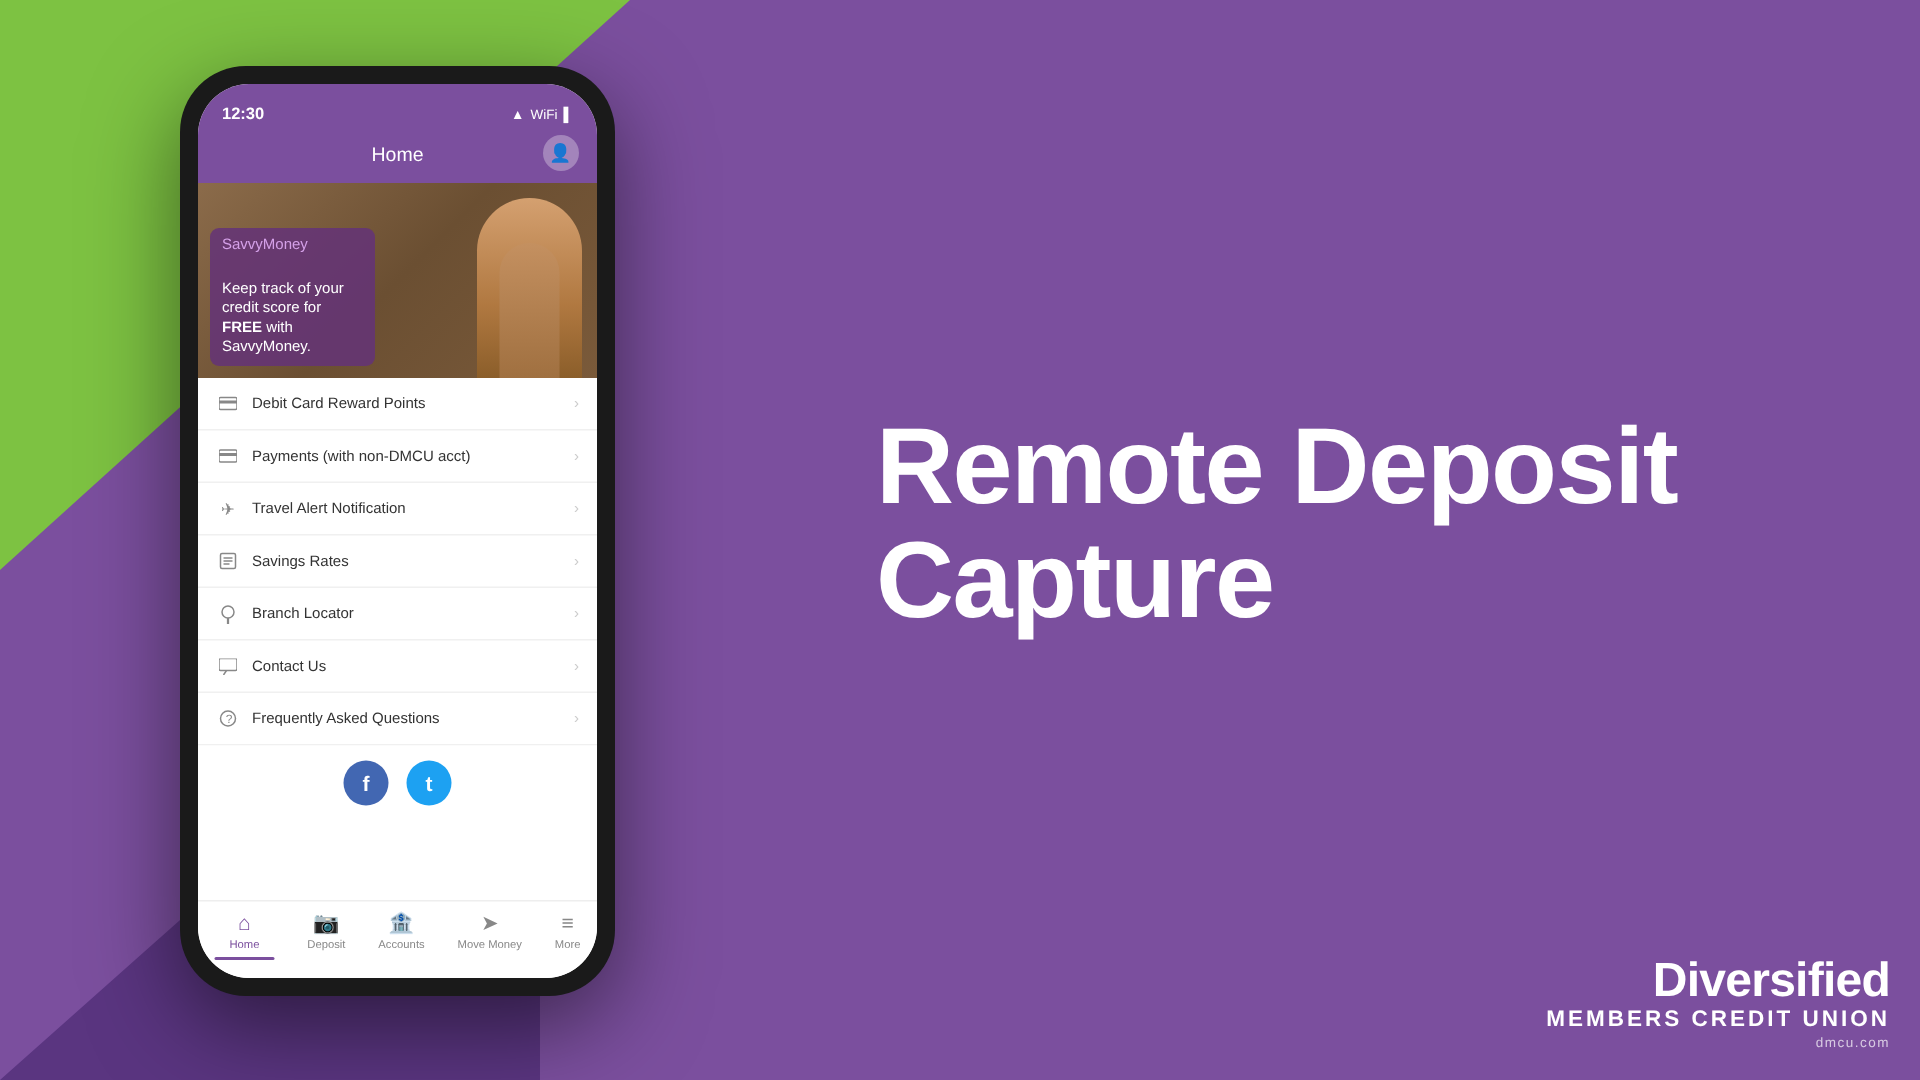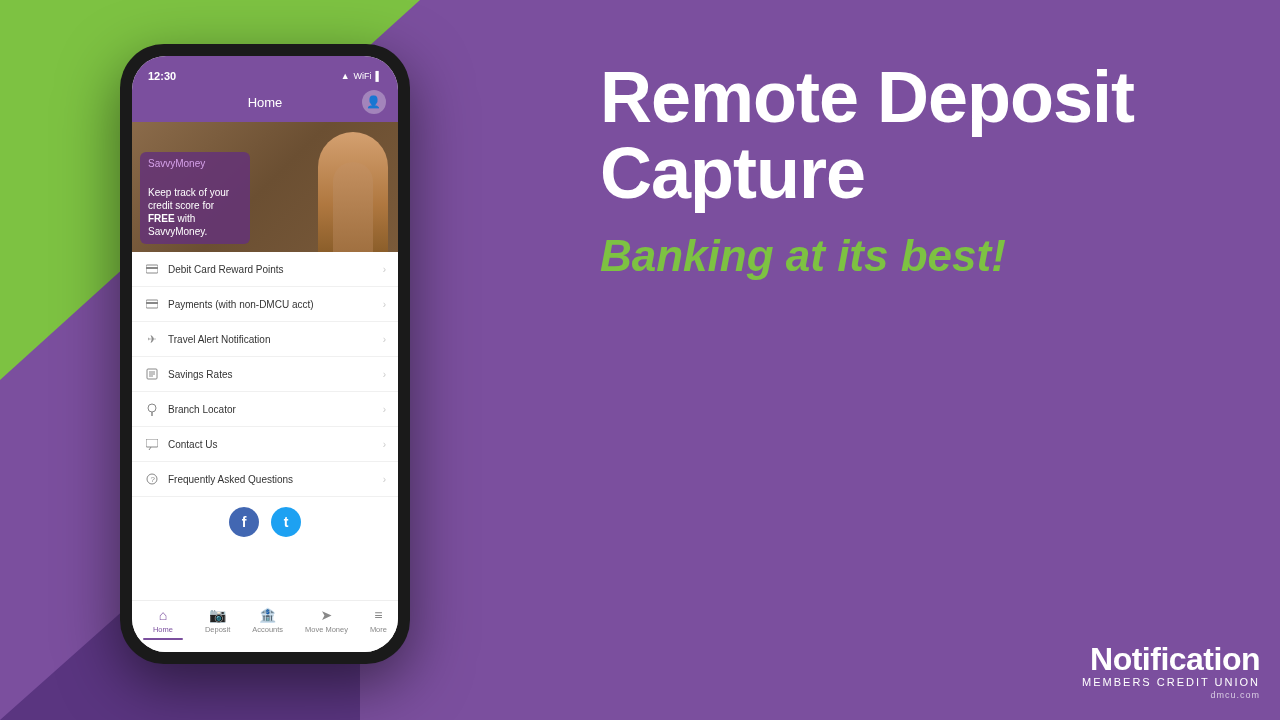--- a/index.html
+++ b/index.html
@@ -273,26 +273,27 @@
       width: 40px;
       height: 2px;
       background: #7b4f9e;
       border-radius: 1px;
       margin: 2px auto 0;
     }
 
     
     .right-content {
       position: absolute;
-      right: 0;
+      right: 16px;
       top: 0;
       width: 760px;
       height: 720px;
       display: flex;
       flex-direction: column;
+      justify-content: center;
       padding: 60px 80px;
     }
 
     .main-headline {
       color: white;
       font-size: 72px;
       font-weight: 900;
       line-height: 1.05;
       letter-spacing: -1px;
       margin-bottom: 20px;
@@ -315,22 +316,22 @@
     }
 
     .logo-diversified {
       font-size: 32px;
       font-weight: 900;
       letter-spacing: -0.5px;
       line-height: 1;
     }
 
     .logo-members {
-      font-size: 11px;
-      font-weight: normal;
+      font-size: 15px;
+      font-weight: bold;
       letter-spacing: 2px;
       line-height: 1.4;
     }
 
     .logo-dmcu {
       font-size: 9px;
       letter-spacing: 1px;
       color: rgba(255,255,255,0.7);
     }
   </style>
@@ -477,20 +478,19 @@
 
     </div>
   </div>
 </div>
 
 <div class="right-content">
   <h1 class="main-headline">
     <span>Remote Deposit</span><br>
     <span>Capture</span>
   </h1>
-  <p class="sub-headline">Banking at its best!</p>
 </div>
 
 <div class="logo-container">
-  <div class="logo-diversified">Notification</div>
+  <div class="logo-diversified">Diversified</div>
   <div class="logo-members">MEMBERS CREDIT UNION</div>
   <div class="logo-dmcu">dmcu.com</div>
 </div>
 
 </body></html>

